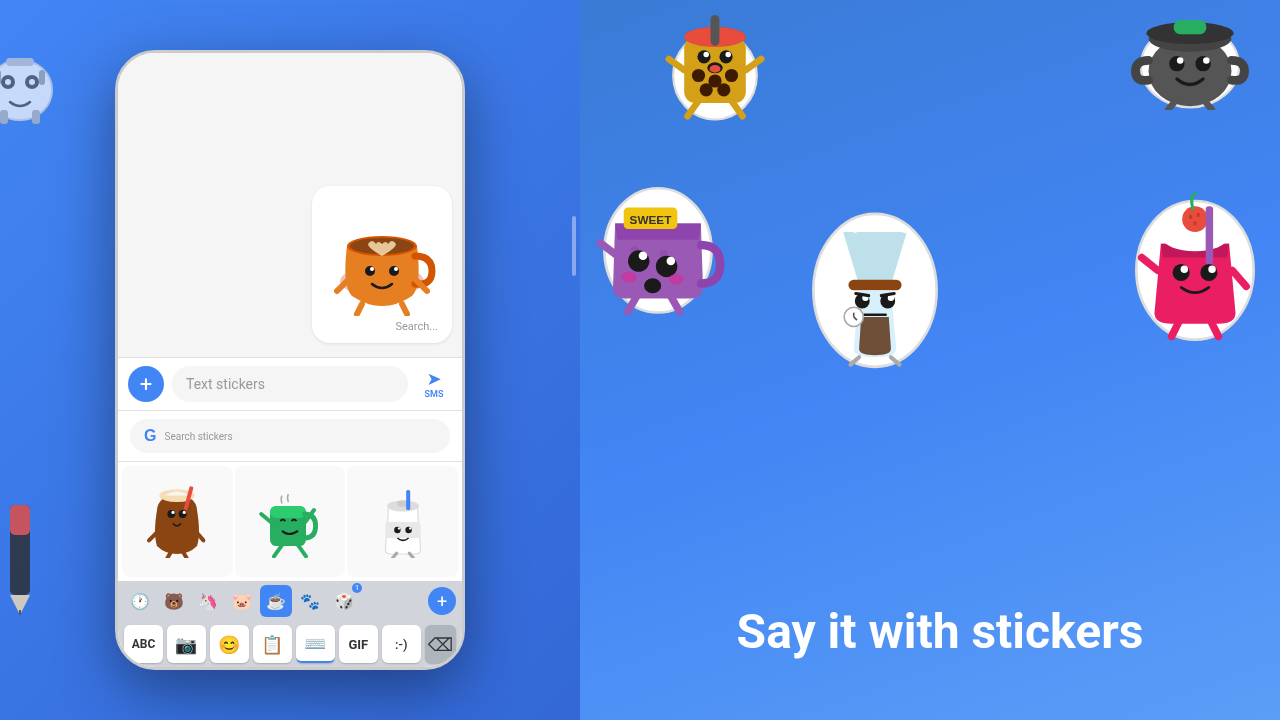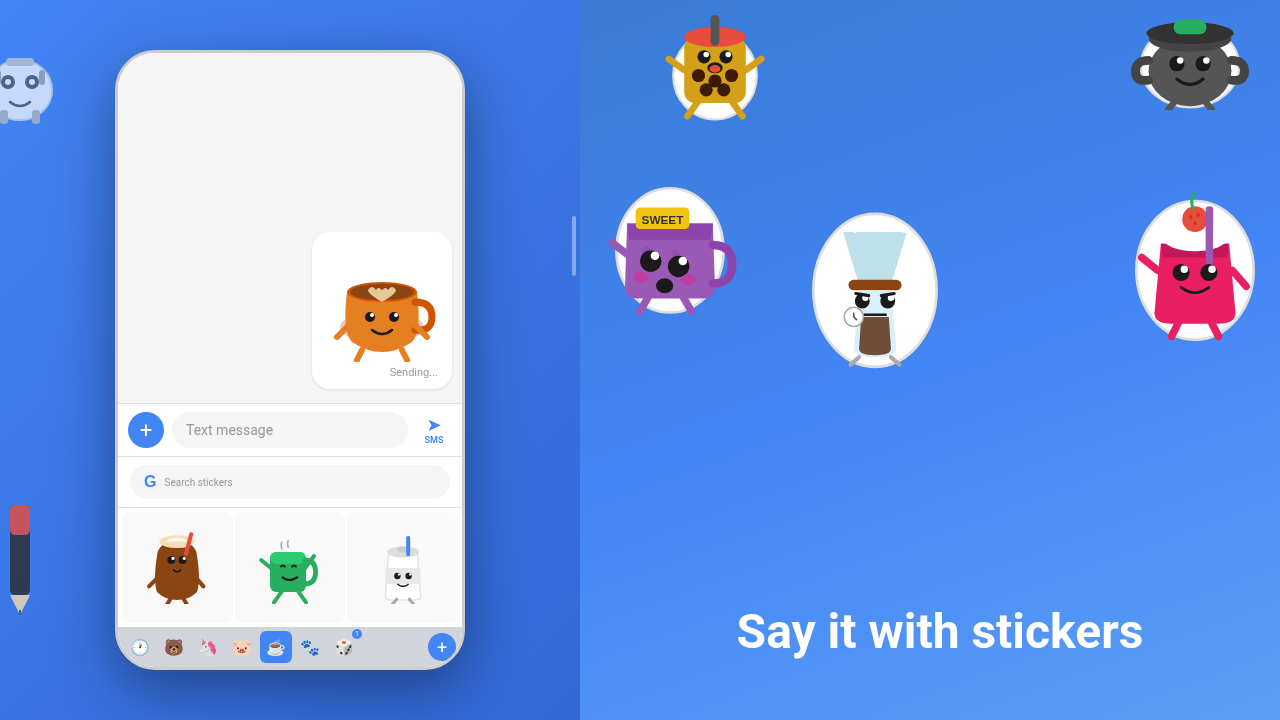--- a/index.html
+++ b/index.html
@@ -439,28 +439,28 @@
               <circle cx="74" cy="73" r="2" fill="white"></circle>
 
               <path d="M50 88 Q60 96 70 88" stroke="#1a1a1a" stroke-width="2.5" fill="none" stroke-linecap="round"></path>
 
               <line x1="30" y1="80" x2="15" y2="95" stroke="#e67e22" stroke-width="6" stroke-linecap="round"></line>
               <line x1="90" y1="80" x2="105" y2="95" stroke="#e67e22" stroke-width="6" stroke-linecap="round"></line>
               <line x1="40" y1="108" x2="35" y2="118" stroke="#e67e22" stroke-width="6" stroke-linecap="round"></line>
               <line x1="80" y1="108" x2="85" y2="118" stroke="#e67e22" stroke-width="6" stroke-linecap="round"></line>
             </svg>
           </div>
-          <div class="sending-text">Sending...</div>
+          <div class="sending-text">Search...</div>
         </div>
       </div>
 
       <div class="text-input-row">
         <div class="plus-btn">+</div>
         <div class="text-input-field">
-          <span>Text message</span>
+          <span>Text stickers</span>
         </div>
         <div class="send-btn">
           <span class="send-icon">➤</span>
           <span class="send-label">SMS</span>
         </div>
       </div>
 
       <div class="sticker-search-row">
         <div class="sticker-search-inner">
           <span class="google-g">G</span>
@@ -551,20 +551,30 @@
         <div class="emoji-tab-item">🐷</div>
         <div class="emoji-tab-item active">☕</div>
         <div class="emoji-tab-item">🐾</div>
         <div class="emoji-tab-item" style="position:relative;">
           🎲
           <span style="position:absolute;top:-2px;right:-2px;background:#4285f4;color:white;border-radius:50%;width:10px;height:10px;font-size:7px;display:flex;align-items:center;justify-content:center;">1</span>
         </div>
         <div class="emoji-tab-plus" style="width:28px;height:28px;font-size:18px;">+</div>
       </div>
 
+      <div class="keyboard-bottom-row">
+        <div class="key-item abc">ABC</div>
+        <div class="key-item icon-key">📷</div>
+        <div class="key-item icon-key">😊</div>
+        <div class="key-item icon-key">📋</div>
+        <div class="key-item icon-key" style="border-bottom: 2px solid #4285f4;">⌨️</div>
+        <div class="key-item" style="font-weight:700;font-size:13px;">GIF</div>
+        <div class="key-item" style="font-size:13px;">:-)</div>
+        <div class="key-delete">⌫</div>
+      </div>
 
     </div>
   </div>
 </div>
 
 <div class="right-panel">
 
   <div class="right-sticker sticker-coffee-top" style="top:15px; left:80px; width:110px; height:110px;">
     <svg viewBox="0 0 100 100" width="110" height="110">
       <ellipse cx="50" cy="55" rx="38" ry="40" fill="white" stroke="#ddd" stroke-width="2"></ellipse>
@@ -616,21 +626,21 @@
       <path d="M43 72 Q55 82 67 72" stroke="#1a1a1a" stroke-width="3" fill="none" stroke-linecap="round"></path>
 
       <path d="M17 55 Q5 55 5 65 Q5 75 17 73" stroke="#444" stroke-width="8" fill="none" stroke-linecap="round"></path>
       <path d="M93 55 Q105 55 105 65 Q105 75 93 73" stroke="#444" stroke-width="8" fill="none" stroke-linecap="round"></path>
 
       <line x1="40" y1="94" x2="35" y2="100" stroke="#555" stroke-width="6" stroke-linecap="round"></line>
       <line x1="70" y1="94" x2="75" y2="100" stroke="#555" stroke-width="6" stroke-linecap="round"></line>
     </svg>
   </div>
 
-  <div class="right-sticker sticker-purple-mug" style="top:170px; left:20px; width:140px; height:150px;">
+  <div class="right-sticker sticker-purple-mug" style="top:170px; left:8px; width:140px; height:150px;">
     <svg viewBox="0 0 120 140" width="140" height="150">
       <ellipse cx="60" cy="75" rx="50" ry="58" fill="white" stroke="#ddd" stroke-width="2.5"></ellipse>
 
       <path d="M20 50 L18 110 Q18 120 30 120 L90 120 Q102 120 102 110 L100 50 Z" fill="#9b59b6"></path>
       <path d="M20 50 L22 65 L98 65 L100 50 Z" fill="#8e44ad"></path>
 
       <rect x="28" y="35" width="50" height="20" rx="4" fill="#f1c40f"></rect>
       <text x="53" y="50" text-anchor="middle" font-size="11" font-weight="700" fill="#333" font-family="Arial">SWEET</text>
 
       <circle cx="38" cy="75" r="4" fill="#8e44ad" opacity="0.5"></circle>

